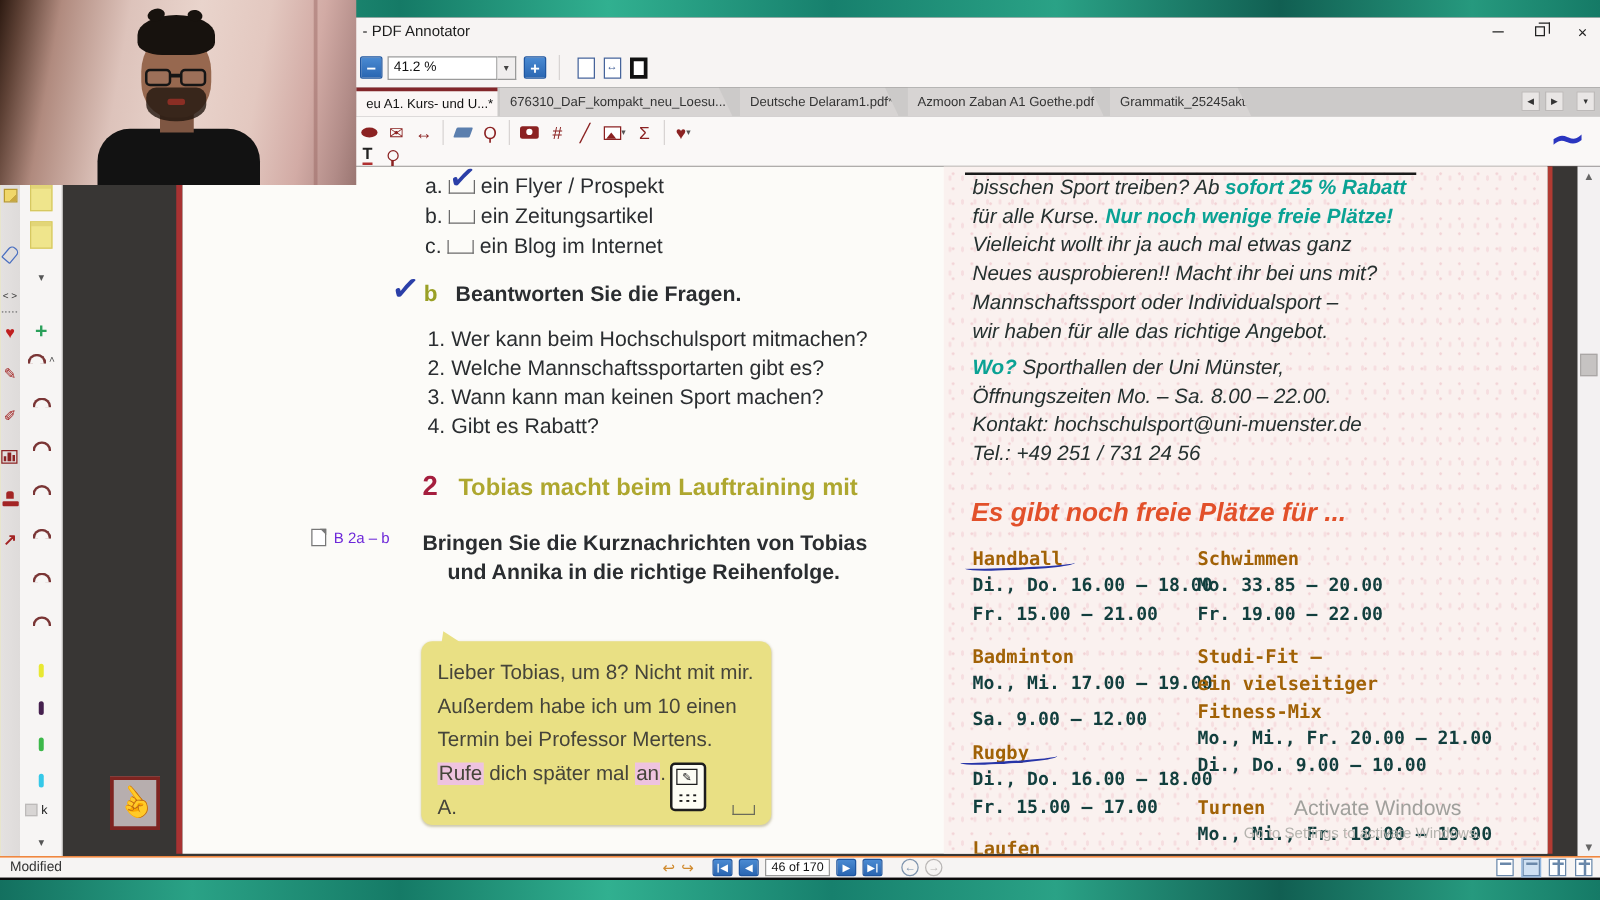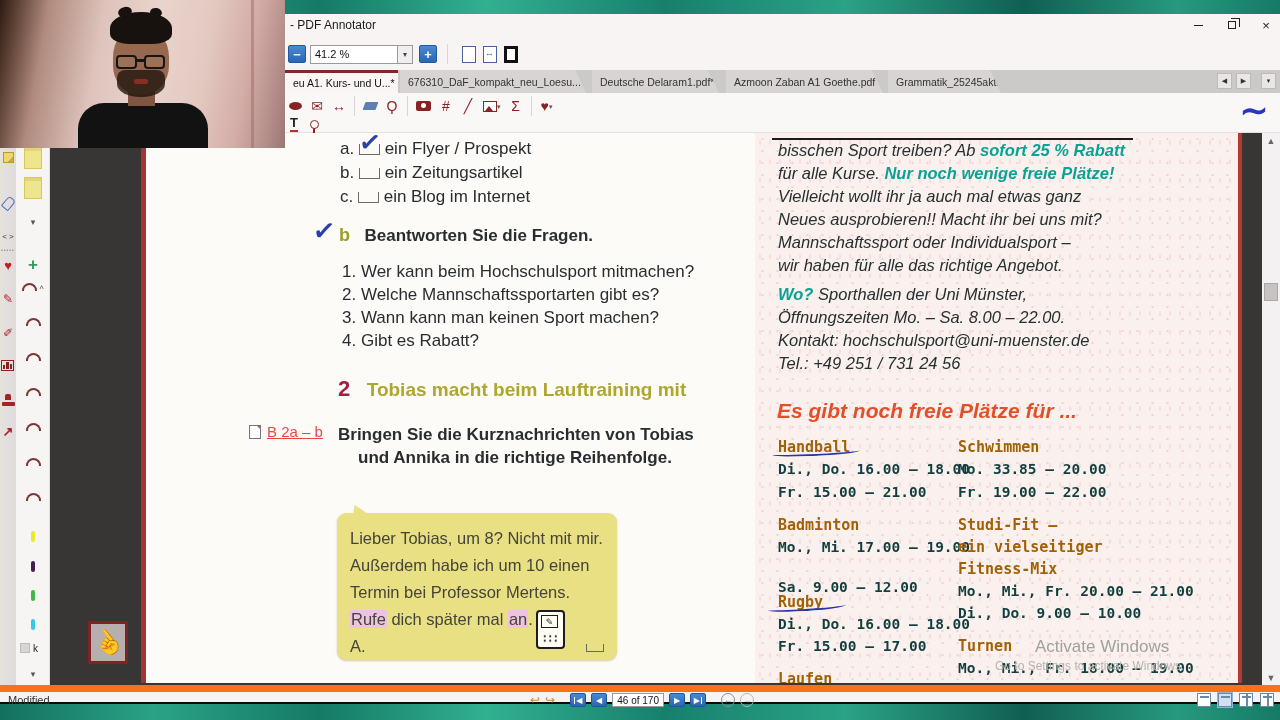--- a/index.html
+++ b/index.html
@@ -94,21 +94,21 @@
 
   .pg-abs { position:absolute; white-space:nowrap; }
   .book { font-size:17px; color:#2a2d30; }
   .bracket-box { display:inline-block; width:21px; height:11px; border-left:1.5px solid #6b6b6b; border-right:1.5px solid #6b6b6b; border-bottom:1.5px solid #6b6b6b; vertical-align:-1px; }
   .blue-check { color:#2b3fa8; font-weight:bold; }
   .olive { color:#9aa026; font-weight:bold; }
   .sec-num { color:#a51e3e; font-weight:bold; font-size:22px; }
   .sec-title { color:#aea72f; font-weight:bold; font-size:19px; }
   .ref-ic { width:12px; height:14px; border:1.5px solid #777; background:#fff; position:relative; }
   .ref-ic:before { content:""; position:absolute; right:-1px; top:-1px; border-left:5px solid transparent; border-top:5px solid #777; }
-  .ref-txt { font-size:15px; color:#ef4444;text-decoration:underline; }
+  .ref-txt { font-size:12px; color:#6d28d9; }
 
   .sticky-note { position:absolute; left:191px; top:380px; width:280px; height:147px; background:#e9e084; border-radius:9px; box-shadow:0 1px 2px rgba(120,110,40,.35); }
   .sticky-note .tail { position:absolute; left:14px; top:-9px; width:0; height:0; border-left:5px solid transparent; border-right:11px solid transparent; border-bottom:12px solid #e9e084; transform:rotate(-14deg); }
   .note-text { position:absolute; left:13px; top:12px; font-size:16.5px; line-height:27px; color:#45443a; }
   .hl-pink { background:#eec3df; padding:0 1px; }
   .phone-ic { position:absolute; left:199px; top:97px; width:29px; height:39px; border:2.5px solid #1d1d1d; border-radius:4px; background:#fdfdf4; }
   .phone-ic .scr { position:absolute; left:3px; top:3px; width:17px; height:13px; border:1.5px solid #1d1d1d; font-size:9px; color:#1d1d1d; display:flex; align-items:center; justify-content:center; }
   .phone-ic .keys { position:absolute; left:4px; bottom:3px; width:17px; height:10px;
     background-image:radial-gradient(#1d1d1d 1.1px, transparent 1.3px); background-size:5.5px 4.5px; }
   .note-corner { position:absolute; left:249px; top:131px; width:18px; height:8px; border-left:1.5px solid #6b6b5a; border-right:1.5px solid #6b6b5a; border-bottom:1.5px solid #6b6b5a; }
@@ -125,21 +125,21 @@
 
   .watermark1 { position:absolute; left:1035px; top:504px; font-size:17px; color:#a0a09c; z-index:20; }
   .watermark2 { position:absolute; left:995px; top:526px; font-size:12px; color:#b5b3ae; z-index:20; }
 
   
   .vscroll { position:absolute; left:1262px; top:0; width:18px; height:552px; background:#f3f1f2; }
   .vscroll .arr { position:absolute; left:0; width:18px; height:15px; color:#666; font-size:9px; display:flex; align-items:center; justify-content:center; }
   .vscroll .thumb { position:absolute; left:2px; top:150px; width:14px; height:18px; background:#c6c3c2; border:1px solid #aaa7a6; }
 
   
-  .statusbar { position:absolute; top:685px; left:0; width:1280px; height:17px; background:#f6f4f3; border-top:7px solid #f97316; font-size:11px; color:#333; }
+  .statusbar { position:absolute; top:685px; left:0; width:1280px; height:17px; background:#f6f4f3; border-top:1px solid #f97316; font-size:11px; color:#333; }
   .sb-modified { position:absolute; left:8px; top:2px; }
   .sb-center { position:absolute; left:530px; top:1px; display:flex; align-items:center; gap:5px; }
   .curl { font-size:12px; color:#d08a2e; }
   .nav-btn { width:16px; height:14px; background:linear-gradient(#4a8ad2,#2a66b2); border:1px solid #1f56a0; border-radius:2px; color:#fff; font-size:8px; display:flex; align-items:center; justify-content:center; gap:1px; }
   .nav-btn .bar { display:block; width:1.5px; height:7px; background:#fff; }
   .page-field { width:52px; height:14px; background:#fff; border:1px solid #9a9a9a; font-size:10px; display:flex; align-items:center; justify-content:center; color:#111; }
   .circ { width:14px; height:14px; border-radius:50%; border:1.5px solid #7d93ad; color:#7d93ad; font-size:9px; display:flex; align-items:center; justify-content:center; }
   .circ.dim { border-color:#b9b6b5; color:#b9b6b5; }
   .sb-right { position:absolute; right:6px; top:1px; display:flex; gap:7px; }
   .layout-ic { width:14px; height:14px; border:1.5px solid #6a88aa; background:#fff; position:relative; }
@@ -427,21 +427,21 @@
 
       <div class="pg-abs ad-heading" style="left:631px; top:266px;">Es gibt noch freie Plätze für ...</div>
 
       <div class="pg-abs mono sport-name" style="left:632px; top:305px;">Handball</div>
       <div class="blue-underline" style="left:626px; top:316px; width:88px; transform:rotate(-2deg);"></div>
       <div class="pg-abs mono sport-time" style="left:632px; top:328px;">Di., Do. 16.00 – 18.00</div>
       <div class="pg-abs mono sport-time" style="left:632px; top:351px;">Fr. 15.00 – 21.00</div>
 
       <div class="pg-abs mono sport-name" style="left:632px; top:383px;">Badminton</div>
       <div class="pg-abs mono sport-time" style="left:632px; top:406px;">Mo., Mi. 17.00 – 19.00</div>
-      <div class="pg-abs mono sport-time" style="left:632px; top:446px;">Sa. 9.00 – 12.00</div>
+      <div class="pg-abs mono sport-time" style="left:632px; top:435px;">Sa. 9.00 – 12.00</div>
 
       <div class="pg-abs mono sport-name" style="left:632px; top:460px;">Rugby</div>
       <div class="blue-underline" style="left:622px; top:471px; width:78px; transform:rotate(-3deg);"></div>
       <div class="pg-abs mono sport-time" style="left:632px; top:483px;">Di., Do. 16.00 – 18.00</div>
       <div class="pg-abs mono sport-time" style="left:632px; top:505px;">Fr. 15.00 – 17.00</div>
 
       <div class="pg-abs mono sport-name" style="left:632px; top:537px;">Laufen</div>
 
       <div class="pg-abs mono sport-name" style="left:812px; top:305px;">Schwimmen</div>
       <div class="pg-abs mono sport-time" style="left:812px; top:328px;">Mo. 33.85 – 20.00</div>

